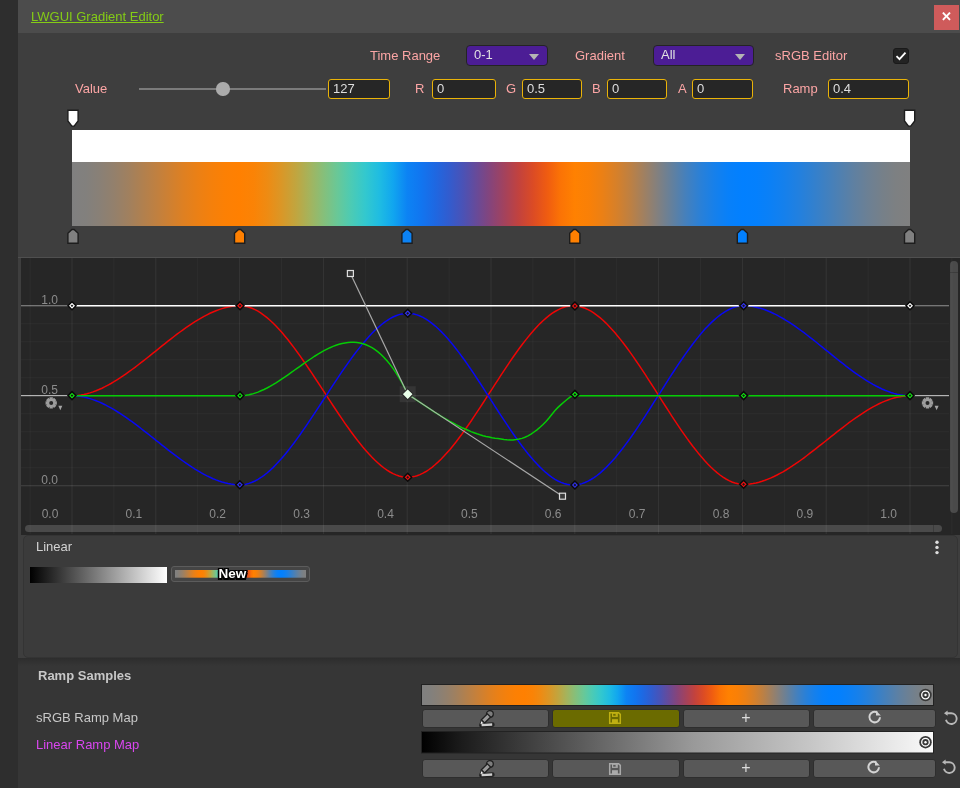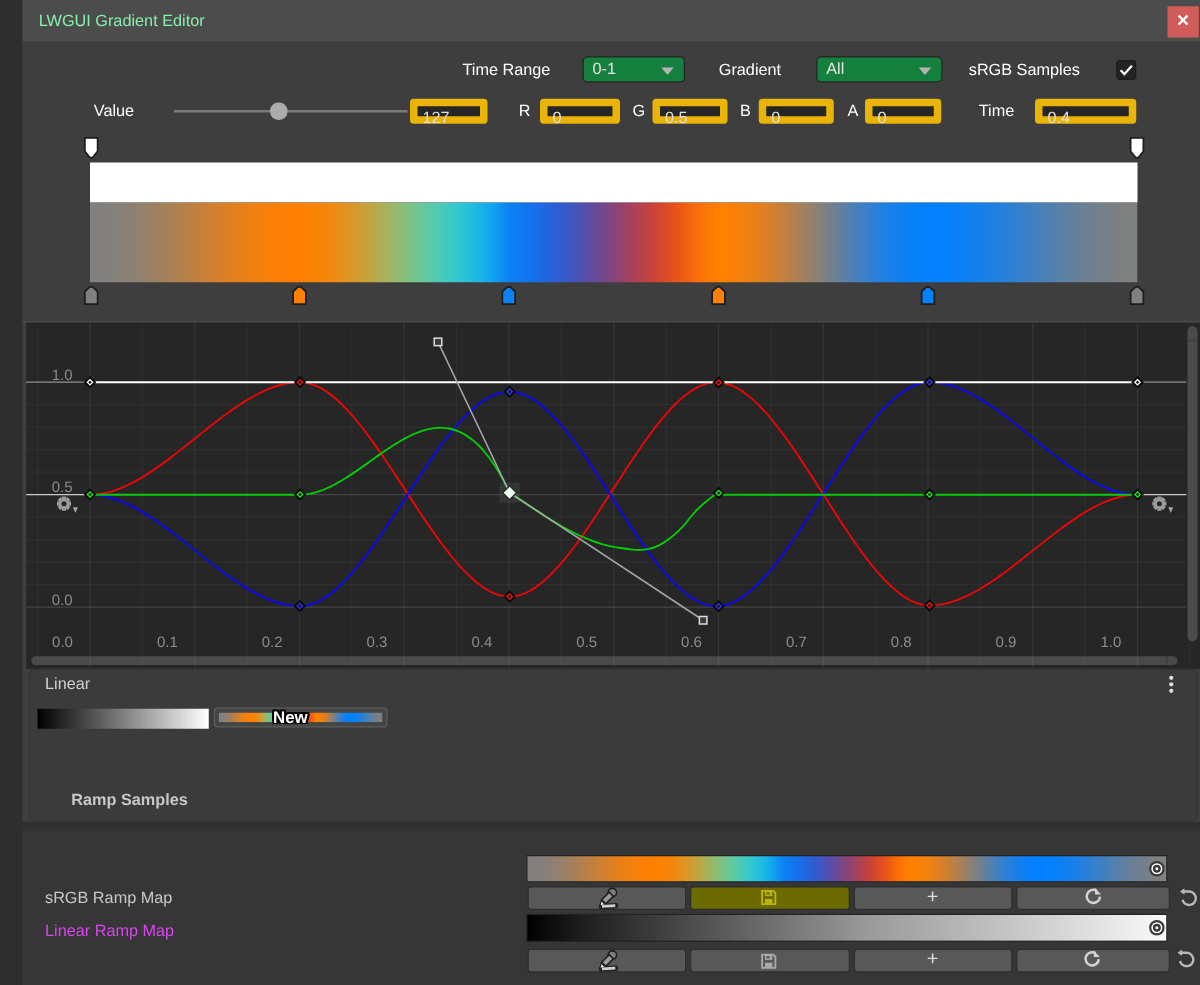--- a/index.html
+++ b/index.html
@@ -1,57 +1,57 @@
 <!DOCTYPE html>
 <html><head><meta charset="utf-8">
 <style>
 * { margin:0; padding:0; box-sizing:border-box; }
 html,body { width:960px; height:788px; overflow:hidden; background:#2e2e2e; }
 body, .lab { font-family:"Liberation Sans", sans-serif; }
 #page { position:relative; width:960px; height:788px; }
 .abs { position:absolute; }
-.lab { position:absolute; color:#ffffff; font-size:13px; white-space:nowrap; }
-.field { position:absolute; background:#262626; border:6px solid #eab308; border-radius:3px; color:#dedede; font-size:13px; line-height:18px; padding-left:4px; height:20px; }
-.drop { position:absolute; background:#15803d; border:1px solid #242424; border-radius:4px; color:#e2e2e2; font-size:13px; line-height:18px; padding-left:7px; height:21px; }
+.lab { position:absolute; color:#fca5a5; font-size:13px; white-space:nowrap; }
+.field { position:absolute; background:#262626; border:1px solid #eab308; border-radius:3px; color:#dedede; font-size:13px; line-height:18px; padding-left:4px; height:20px; }
+.drop { position:absolute; background:#4c1d95; border:1px solid #242424; border-radius:4px; color:#e2e2e2; font-size:13px; line-height:18px; padding-left:7px; height:21px; }
 .drop:after { content:""; position:absolute; right:8px; top:8px; border-left:5.5px solid transparent; border-right:5.5px solid transparent; border-top:6px solid #b4b4b4; }
 .btn { position:absolute; background:#585858; border:1px solid #2e2e2e; }
 .axis { font-size:12px; }
 </style></head>
 <body>
 <div id="page">
 
 <div class="abs" style="left:18px;top:0;width:942px;height:658px;background:#3e3e3e;"></div>
 <div class="abs" style="left:18px;top:0;width:942px;height:33px;background:#4c4c4c;"></div>
-<div class="lab" style="left:31px;top:9px;color:#86efac;">LWGUI Gradient Editor</div>
+<div class="lab" style="left:31px;top:9px;color:#84cc16;text-decoration:underline;">LWGUI Gradient Editor</div>
 <div class="abs" style="left:934px;top:5px;width:25px;height:25px;background:#cf5b5b;color:#fff;font-family:'Liberation Sans',sans-serif;font-size:13px;font-weight:bold;text-align:center;line-height:24px;">✕</div>
 
 <div class="lab" style="left:370px;top:48px;">Time Range</div>
 <div class="drop" style="left:466px;top:45px;width:82px;">0-1</div>
 <div class="lab" style="left:575px;top:48px;">Gradient</div>
 <div class="drop" style="left:653px;top:45px;width:101px;">All</div>
-<div class="lab" style="left:775px;top:48px;">sRGB Samples</div>
+<div class="lab" style="left:775px;top:48px;">sRGB Editor</div>
 <div class="abs" style="left:893px;top:48px;width:16px;height:16px;background:#232323;border:1px solid #1a1a1a;border-radius:3px;">
 <svg width="14" height="14" style="position:absolute;left:0;top:0">
         <path d="M2.5,7.2 L5.5,10.2 L11.5,3.6" stroke="#fff" stroke-width="1.8" fill="none"></path>
       </svg>
 </div>
 
 <div class="lab" style="left:75px;top:81px;text-align:right;">Value</div>
 <div class="abs" style="left:139px;top:87.6px;width:187px;height:2.4px;background:#7b7b7b;"></div>
 <div class="abs" style="left:216.4px;top:82.4px;width:13.2px;height:13.2px;border-radius:50%;background:#ababab;"></div>
 <div class="field" style="left:328px;top:79px;width:62px;">127</div>
 <div class="lab" style="left:415px;top:81px;">R</div>
 <div class="field" style="left:432px;top:79px;width:64px;">0</div>
 <div class="lab" style="left:506px;top:81px;">G</div>
 <div class="field" style="left:522px;top:79px;width:60px;">0.5</div>
 <div class="lab" style="left:592px;top:81px;">B</div>
 <div class="field" style="left:607px;top:79px;width:60px;">0</div>
 <div class="lab" style="left:678px;top:81px;">A</div>
 <div class="field" style="left:692px;top:79px;width:61px;">0</div>
-<div class="lab" style="left:783px;top:81px;">Time</div>
+<div class="lab" style="left:783px;top:81px;">Ramp</div>
 <div class="field" style="left:828px;top:79px;width:81px;">0.4</div>
 
 <div class="abs" style="left:72px;top:129.5px;width:838px;height:32px;background:#fff;"></div>
 <svg class="abs" style="left:72px;top:161.5px;" width="838" height="64">
       <rect width="838" height="64" fill="url(#mg2)"></rect>
 <defs>
         <linearGradient id="mg2" x1="0" y1="0" x2="1" y2="0">
           <stop offset="0.0%" stop-color="rgb(128,128,128)"></stop>
           <stop offset="1.7%" stop-color="rgb(130,128,125)"></stop>
           <stop offset="3.3%" stop-color="rgb(137,128,118)"></stop>
@@ -377,21 +377,21 @@
           <stop offset="96.7%" stop-color="rgb(118,128,137)"></stop>
           <stop offset="98.3%" stop-color="rgb(125,128,130)"></stop>
           <stop offset="100.0%" stop-color="rgb(128,128,128)"></stop>
         </linearGradient>
       </defs>
     </svg>
 <div class="abs" style="left:170.8px;top:566px;width:123px;height:16px;color:#fff;font-size:13.5px;font-weight:bold;text-align:center;line-height:15px;font-family:'Liberation Sans',sans-serif;text-shadow:-1.5px -1.5px 0 #000, 1.5px -1.5px 0 #000, -1.5px 1.5px 0 #000, 1.5px 1.5px 0 #000, 0 -1.5px 0 #000, 0 1.5px 0 #000, -1.5px 0 0 #000, 1.5px 0 0 #000;">New</div>
 
 <div class="abs" style="left:18px;top:658px;width:942px;height:130px;background:#363636;"></div>
 <div class="abs" style="left:18px;top:658px;width:942px;height:8px;background:linear-gradient(#2d2d2d,#363636);"></div>
-<div class="lab" style="left:38px;top:632px;color:#c8c8c8;font-weight:bold;margin-left:19px;">Ramp Samples</div>
+<div class="lab" style="left:38px;top:668px;color:#c8c8c8;font-weight:bold;">Ramp Samples</div>
 <div class="lab" style="left:36px;top:690px;color:#c8c8c8;margin-top:20px;">sRGB Ramp Map</div>
 <svg class="abs" style="left:421px;top:684px;" width="513" height="22">
       <rect x="0.5" y="0.5" width="512" height="21" fill="url(#mg4)" stroke="#222"></rect>
 <defs>
         <linearGradient id="mg4" x1="0" y1="0" x2="1" y2="0">
           <stop offset="0.0%" stop-color="rgb(128,128,128)"></stop>
           <stop offset="1.7%" stop-color="rgb(130,128,125)"></stop>
           <stop offset="3.3%" stop-color="rgb(137,128,118)"></stop>
           <stop offset="5.0%" stop-color="rgb(147,128,108)"></stop>
           <stop offset="6.7%" stop-color="rgb(160,128,95)"></stop>

